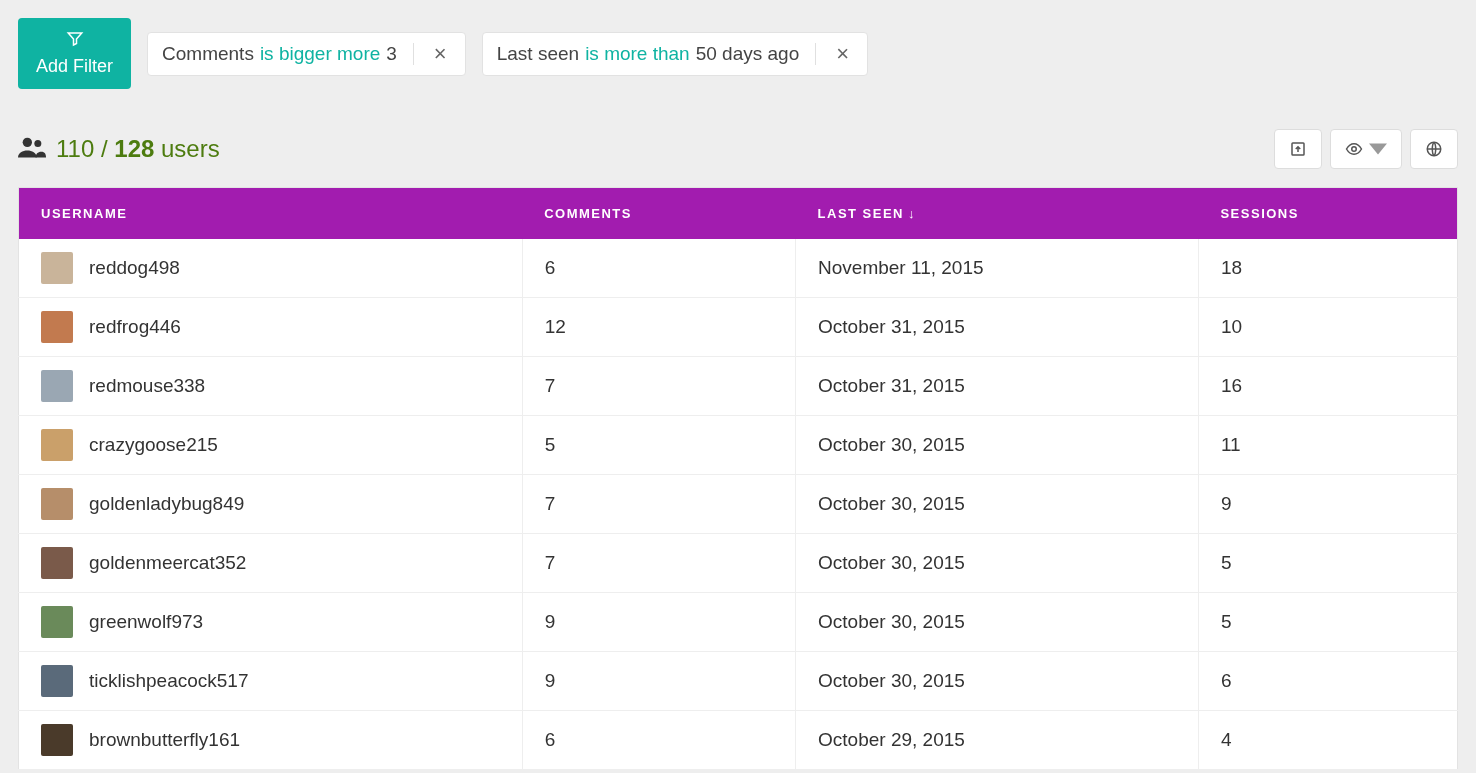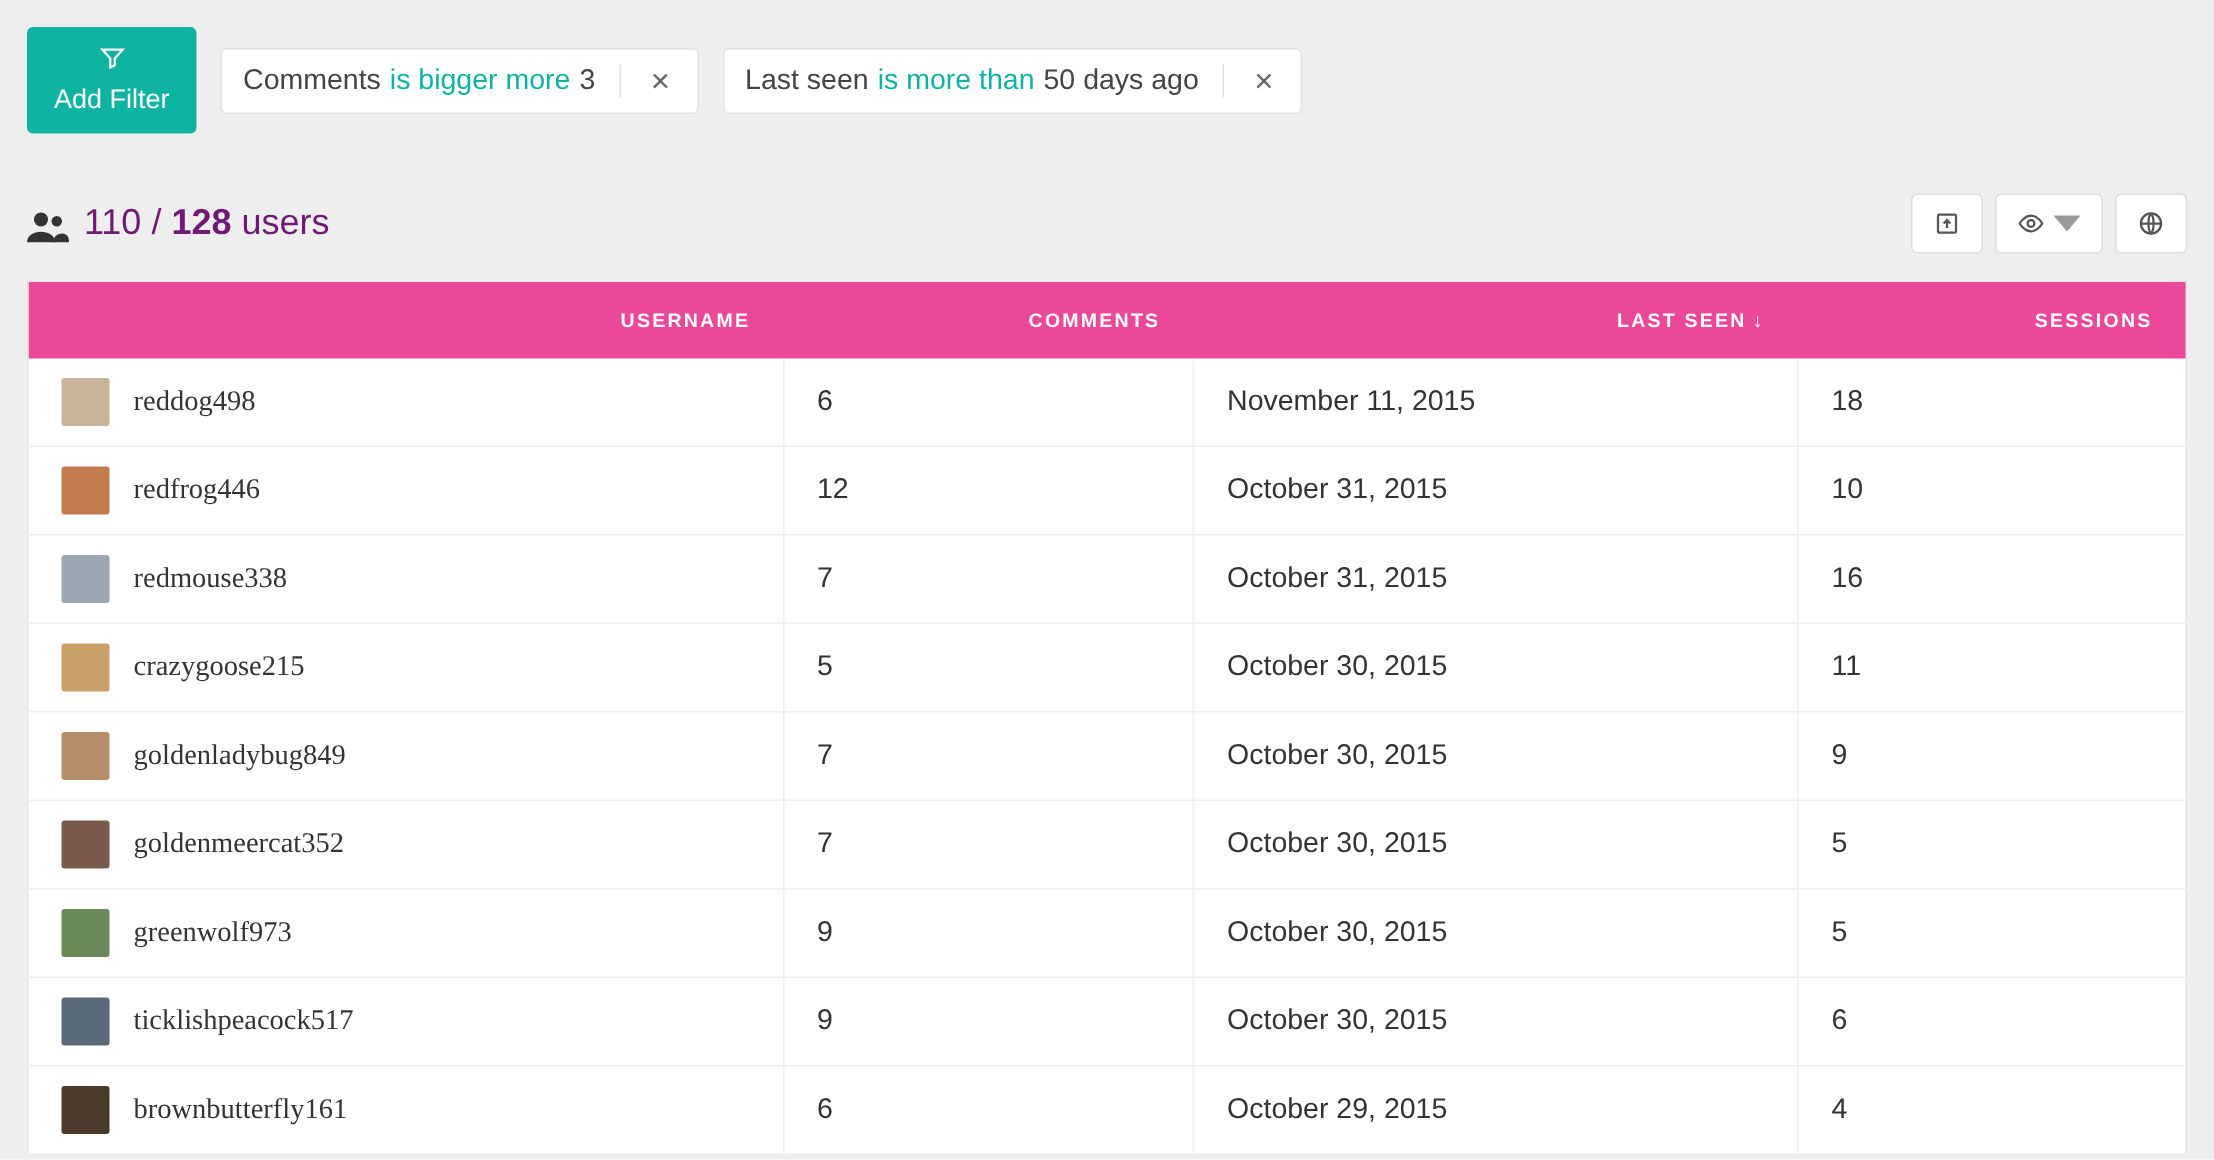--- a/index.html
+++ b/index.html
@@ -63,24 +63,24 @@
 
   
   .summary-row {
     display: flex;
     align-items: center;
     justify-content: space-between;
     margin-bottom: 18px;
   }
   .summary-left {
     display: flex;
-    align-items: flex-end;
+    align-items: flex-start;
     gap: 10px;
     font-size: 24px;
-    color: #701a75;
+    color: #4d7c0f;
   }
   .summary-left svg { width: 28px; height: 24px; fill: #333; }
   .summary-count .total { font-weight: 700; }
   .summary-actions { display: flex; gap: 8px; }
   .icon-btn {
     background: #fff;
     border: 1px solid #ddd;
     border-radius: 4px;
     padding: 10px 14px;
     cursor: pointer;
@@ -92,37 +92,37 @@
   .icon-btn svg { width: 18px; height: 18px; }
 
   
   .data-table {
     width: 100%;
     border-collapse: collapse;
     background: #fff;
     border: 1px solid #e3e3e3;
   }
   .data-table thead th {
-    background: #ec4899;
+    background: #a21caf;
     color: #fff;
-    text-align: right;
+    text-align: left;
     font-size: 13px;
     font-weight: 600;
     letter-spacing: 1.5px;
     padding: 18px 22px;
   }
   .data-table tbody td {
     padding: 13px 22px;
     border-bottom: 1px solid #eee;
     font-size: 19px;
     color: #333;
     vertical-align: middle;
   }
   .data-table tbody td.col-divider { border-left: 1px solid #eee; }
-  .user-cell { display: flex; align-items: center; gap: 16px; font-family: Liberation Serif, serif; }
+  .user-cell { display: flex; align-items: center; gap: 16px; }
   .avatar {
     width: 32px;
     height: 32px;
     border-radius: 2px;
     display: inline-block;
     flex-shrink: 0;
   }
   .sort-indicator { margin-left: 4px; }
 </style>
 </head>

